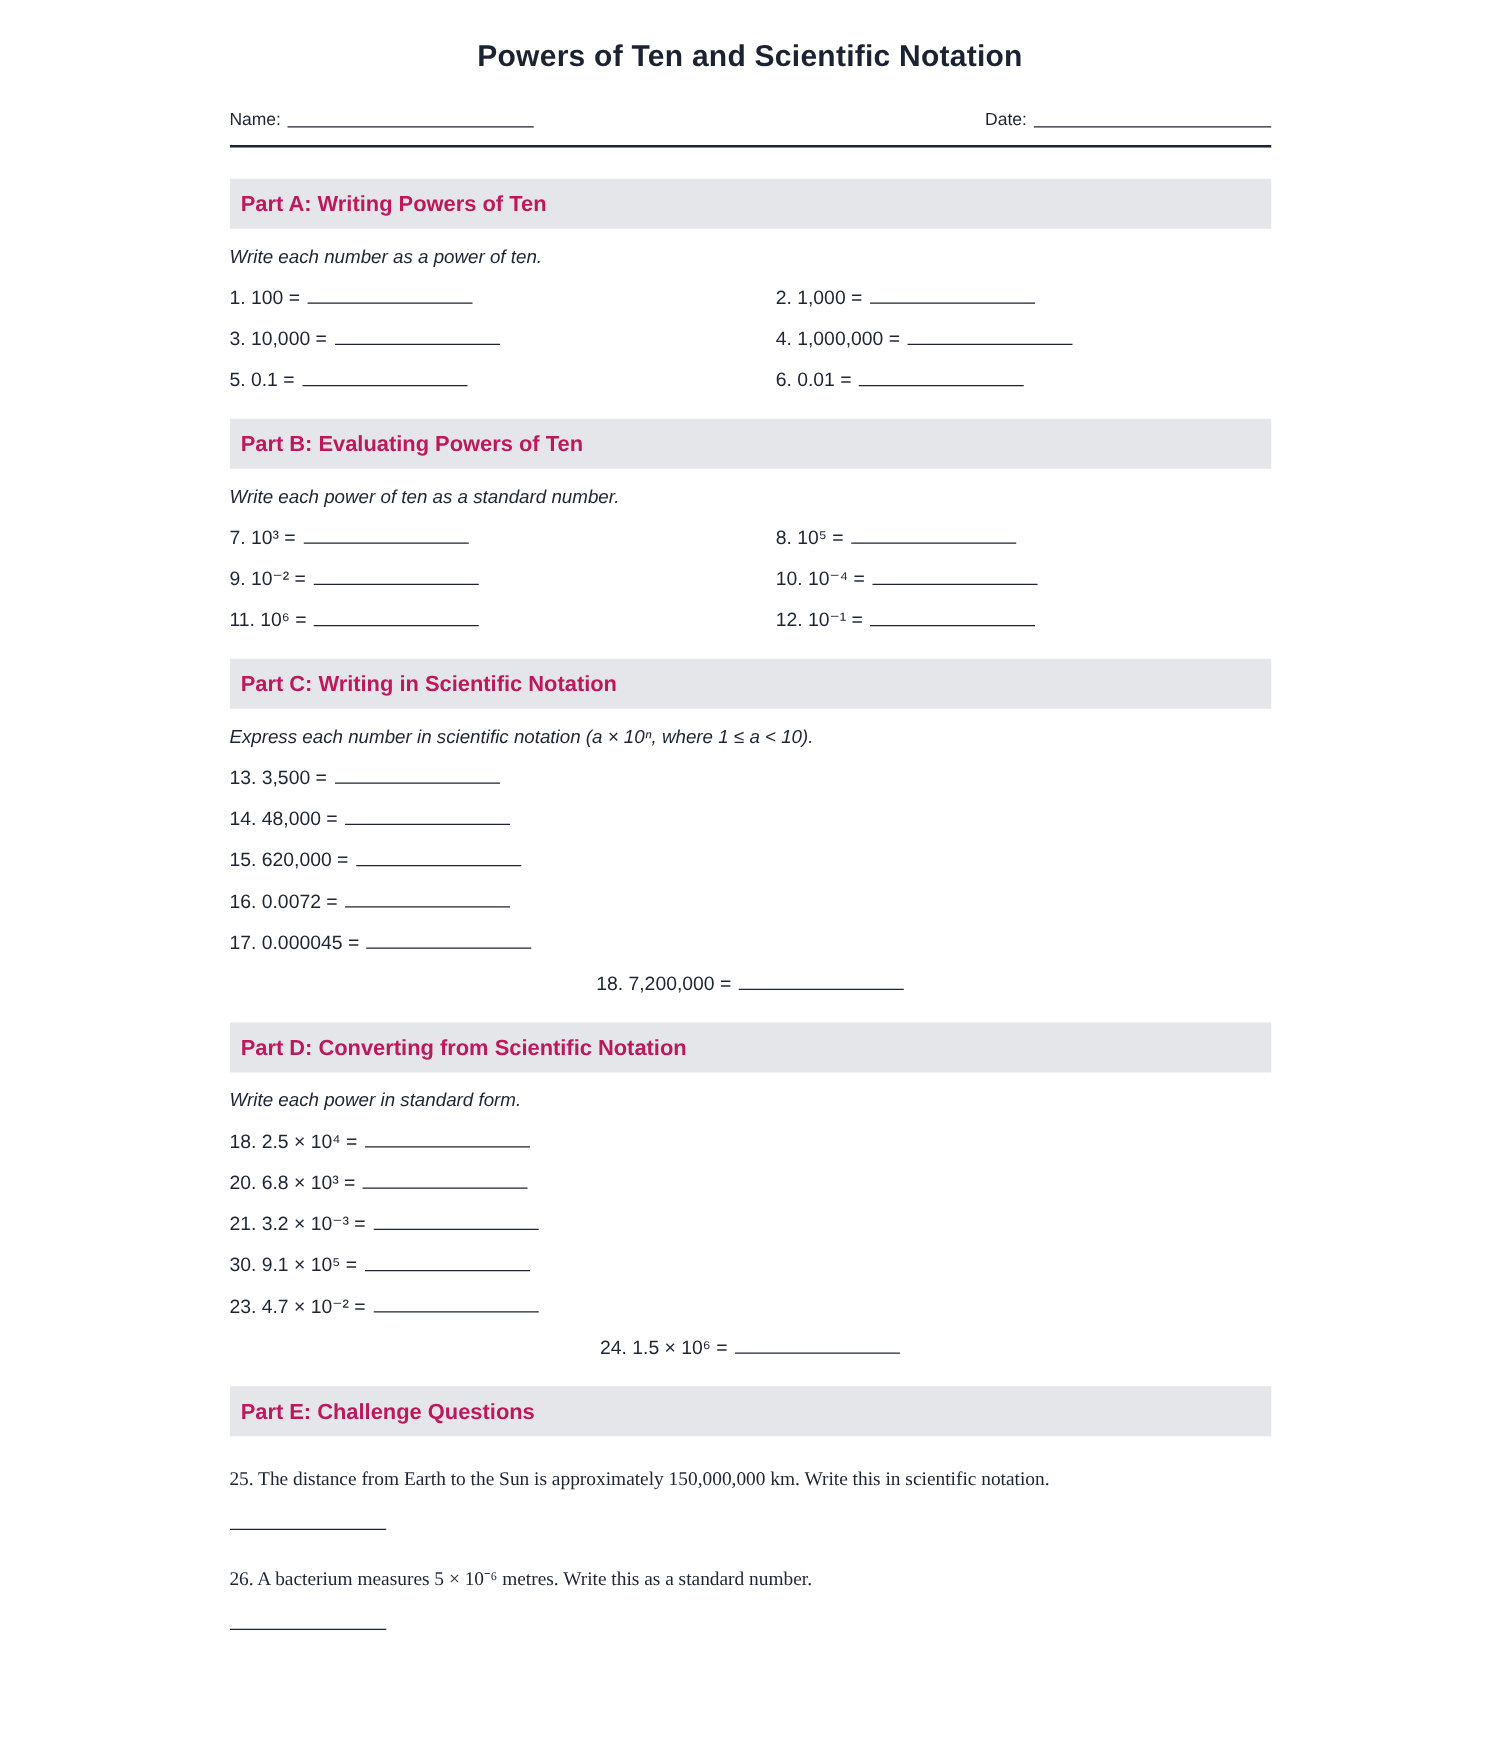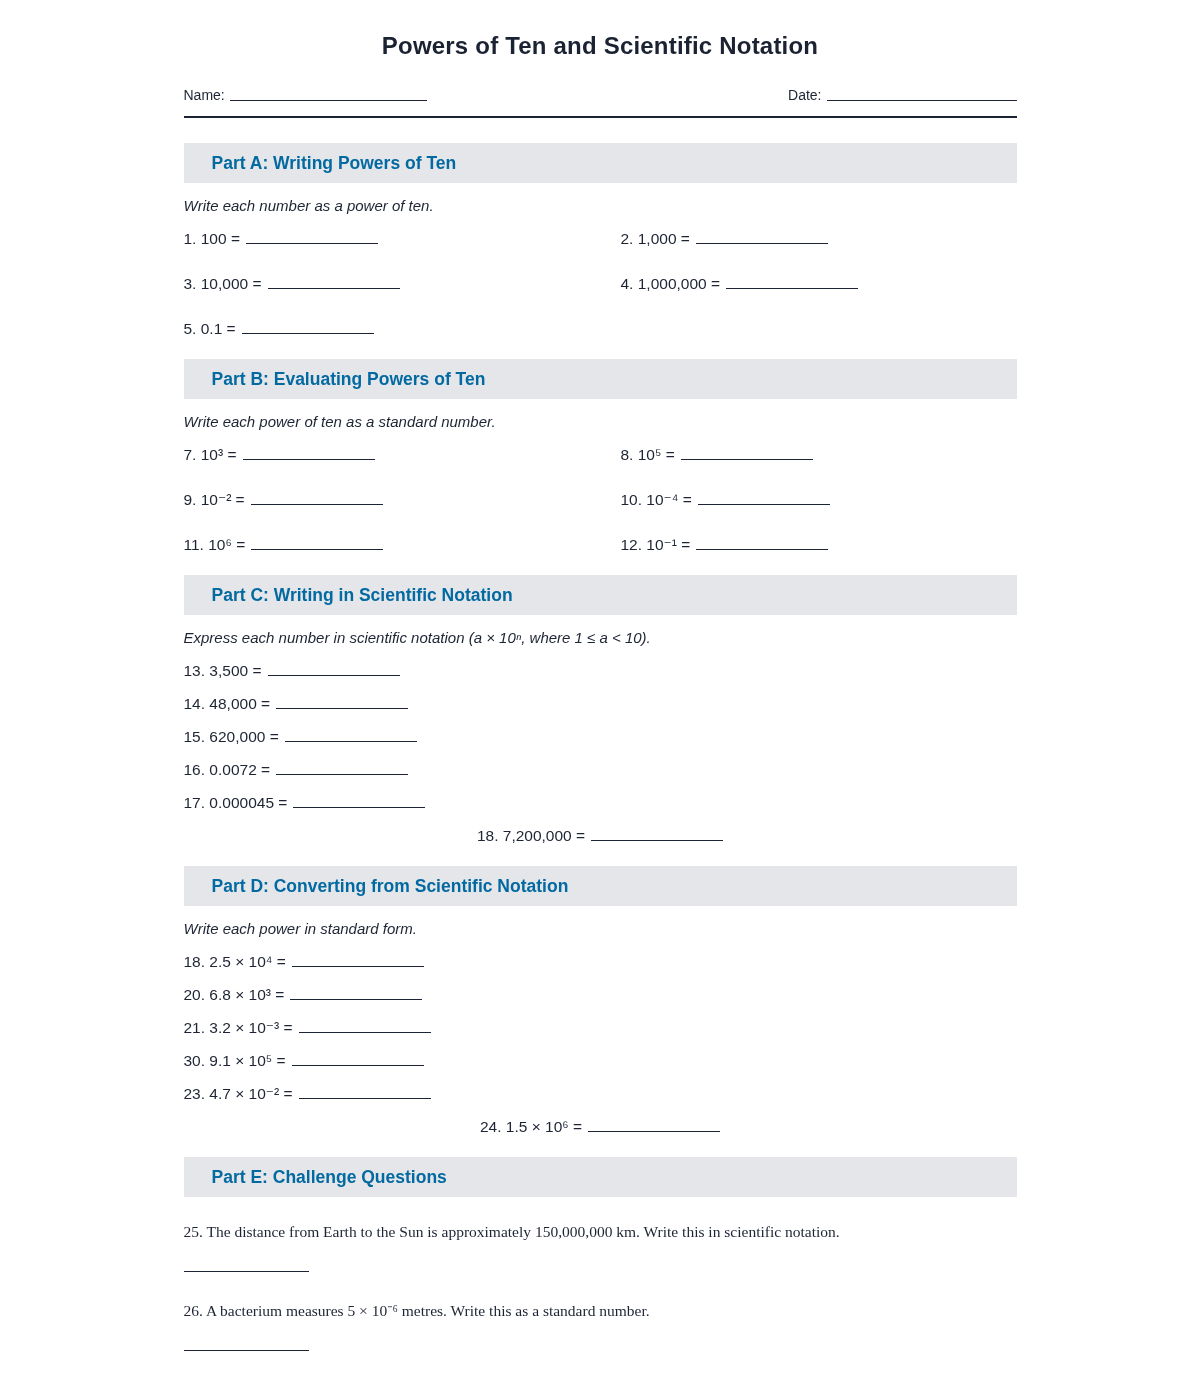--- a/index.html
+++ b/index.html
@@ -27,57 +27,57 @@
     letter-spacing: 0.2px;
     color: #1b2232;
   }
   .name-date-row {
     display: flex;
     justify-content: space-between;
     align-items: flex-end;
     margin-top: 27px;
     font-size: 14px;
   }
-  .nd-group { display: flex; align-items: flex-start; }
+  .nd-group { display: flex; align-items: center; }
   .nd-label { white-space: nowrap; }
   .nd-line {
     display: inline-block;
     height: 14px;
     border-bottom: 1.5px solid #1d2433;
     margin-left: 5px;
   }
   .nd-line.name { width: 197px; }
   .nd-line.date { width: 190px; }
   .header-divider {
     border: none;
     border-top: 2.5px solid #1b2232;
     margin-top: 13px;
     margin-bottom: 25px;
   }
   .section { margin-bottom: 20px; }
   .section-bar {
     background: #e4e6ea;
     height: 40px;
     line-height: 40px;
-    padding-left: 28px;
+    padding-left: 9px;
     font-size: 17.5px;
     font-weight: bold;
-    color: #0369a1;
+    color: #be185d;
   }
   .instruction {
     margin-top: 14px;
     font-size: 15px;
     font-style: italic;
     color: #1d2433;
   }
   .rows { margin-top: 14px; }
   .q-grid-2 {
     display: grid;
     grid-template-columns: 437px 1fr;
-    row-gap: 24px;
+    row-gap: 12px;
   }
   .q-col-1 .q-row { margin-bottom: 12px; }
   .q-col-1 .q-row:last-child { margin-bottom: 0; text-align: center; }
   .q-row {
     font-size: 15.5px;
     line-height: 21px;
     white-space: nowrap;
   }
   .q-label { color: #1d2433; }
   .blank {
@@ -135,20 +135,23 @@
         </div>
         <div class="q-row">
           <span class="q-label">3. 10,000 =</span><span class="blank"></span>
         </div>
         <div class="q-row">
           <span class="q-label">4. 1,000,000 =</span><span class="blank"></span>
         </div>
         <div class="q-row">
           <span class="q-label">5. 0.1 =</span><span class="blank"></span>
         </div>
+        <div class="q-row">
+          <span class="q-label">6. 0.01 =</span><span class="blank"></span>
+        </div>
       </div>
     </div>
 
     <div class="section">
       <div class="section-bar">Part B: Evaluating Powers of Ten</div>
       <div class="instruction">Write each power of ten as a standard number.</div>
       <div class="rows q-grid-2">
         <div class="q-row">
           <span class="q-label">7. 10³ =</span><span class="blank"></span>
         </div>

